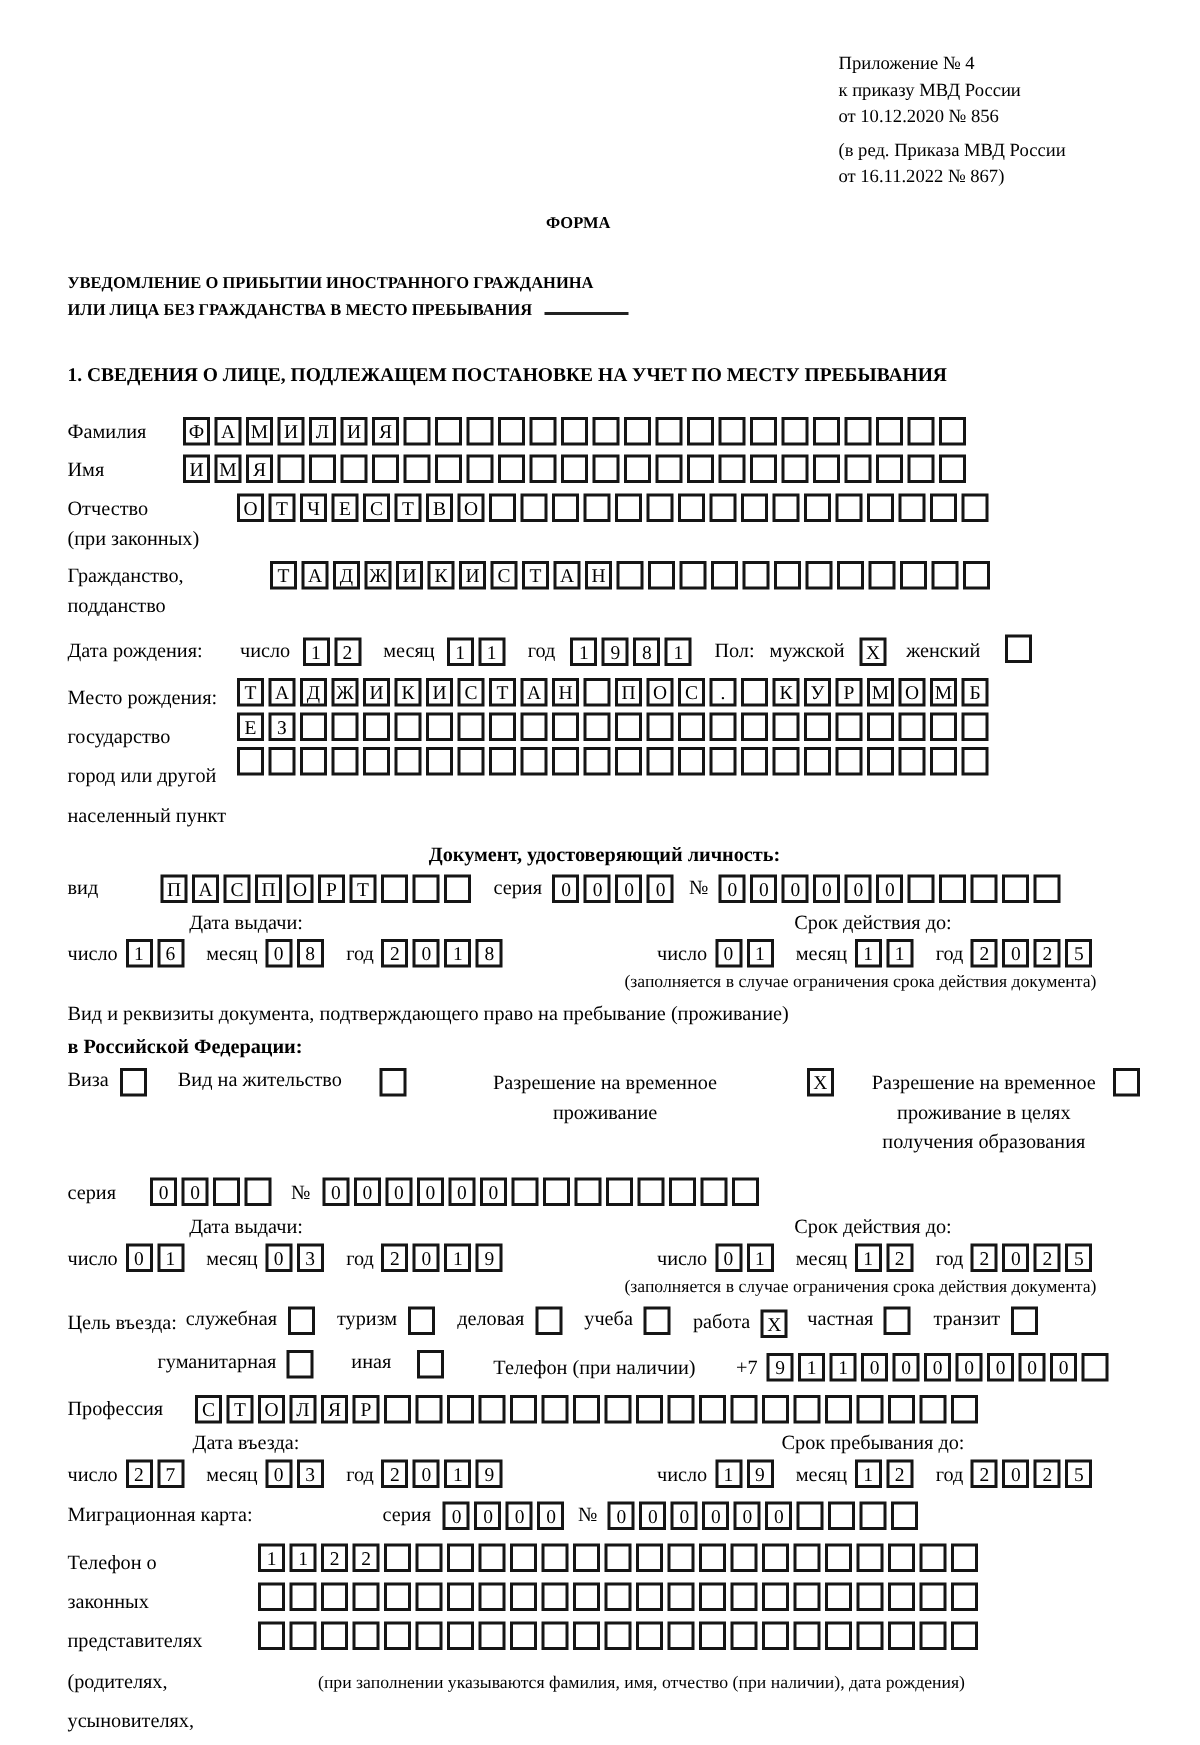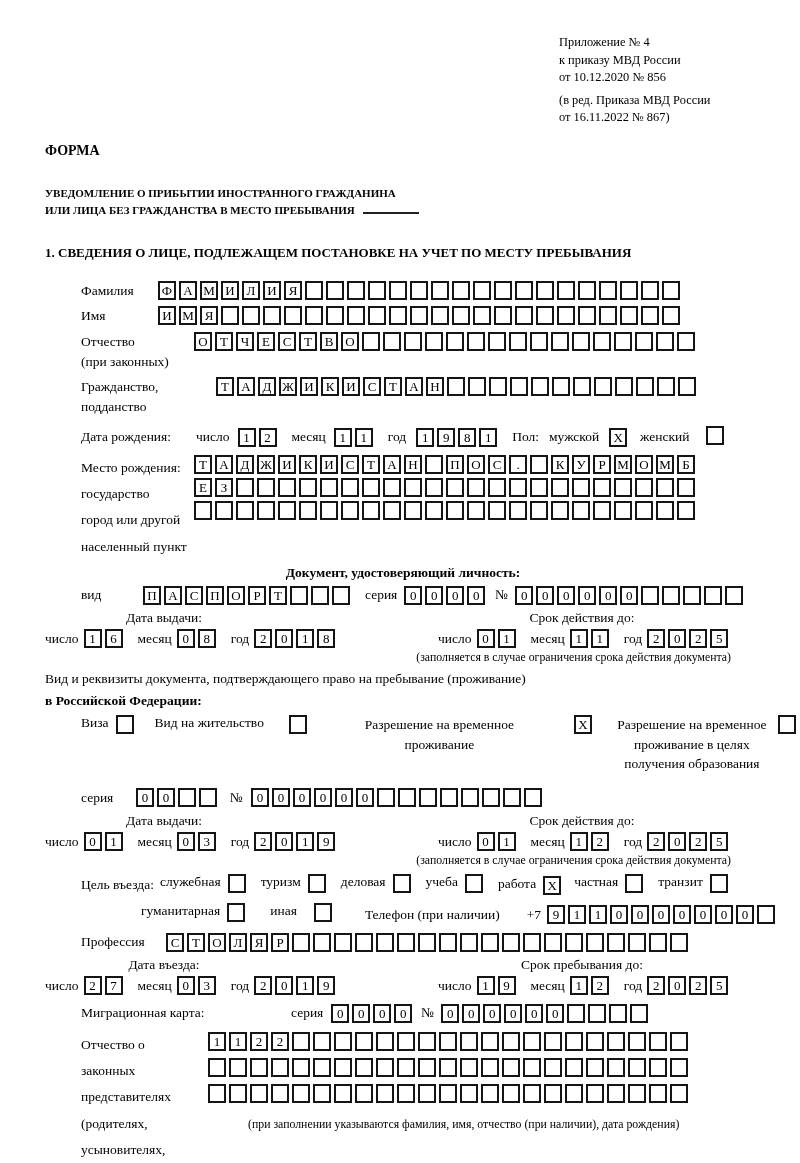--- a/index.html
+++ b/index.html
@@ -2,31 +2,31 @@
 <html><head>
 <meta charset="utf-8">
 <style>
   html,body{margin:0;padding:0;background:#fff;}
   body{width:800px;height:1163px;overflow:hidden;font-family:"Liberation Serif","DejaVu Serif",serif;color:#000;font-size:13.5px;}
   *{box-sizing:border-box;}
   .page{width:776px;height:1163px;padding:34px 15px 0 45px;position:relative;}
 
   .apx{width:190px;margin-left:auto;margin-right:12px;font-size:12.4px;line-height:1.42;}
   .apx .ed{margin-top:5px;}
-  .form-label{font-weight:bold;text-align:left;padding-right:35px;margin-top:16px;font-size:14px;}
+  .form-label{font-weight:bold;text-align:center;padding-right:35px;margin-top:16px;font-size:11px;}
 
   .title{font-weight:bold;font-size:11px;line-height:1.55;margin-top:26px;}
   .title-underline{display:inline-block;width:56px;border-bottom:2px solid #222;height:12px;margin-left:8px;}
 
   .sec1{font-weight:bold;font-size:13px;margin-top:26px;margin-bottom:20px;}
 
   .cell{display:inline-flex;flex:none;width:18px;height:19px;border:2px solid #151515;margin-right:3px;
         align-items:center;justify-content:center;font-size:13px;line-height:1;background:#fff;}
   .boxes{display:flex;flex:none;}
-  .row{display:flex;align-items:flex-start;margin-bottom:5px;margin-left:36px;}
+  .row{display:flex;align-items:flex-start;margin-bottom:5px;}
   .flabel{flex:none;line-height:1.5;}
   .w77{width:77px;}  .w113{width:113px;} .w135{width:135px;} .w127{width:127px;} .w85{width:85px;}
   .small-note{font-size:11.8px;}
   .dpair{display:flex;align-items:flex-start;margin-bottom:2px;}
   .dcol-l{width:358px;flex:none;}
   .dcol-r{flex:1;}
   .dhead{text-align:center;margin-bottom:3px;}
   .dhead-l{padding-right:120px;}
   .drow{display:flex;align-items:center;}
   .dlbl{flex:none;margin-right:5px;}
@@ -641,21 +641,21 @@
         <span class="cell">0</span>
         <span class="cell"></span>
         <span class="cell"></span>
         <span class="cell"></span>
         <span class="cell"></span>
       </span>
   </div>
 
   <div class="row" style="margin-top:8px;">
     <span class="flabel w127 lh">
-      <span>Отчество о</span><br>
+      <span>Телефон о</span><br>
       <span>законных</span><br>
       <span>представителях</span><br>
       <span>(родителях,</span><br>
       <span>усыновителях,</span><br>
       
     </span>
     <span>
       <span class="boxes">
           <span class="cell">1</span>
           <span class="cell">1</span>

